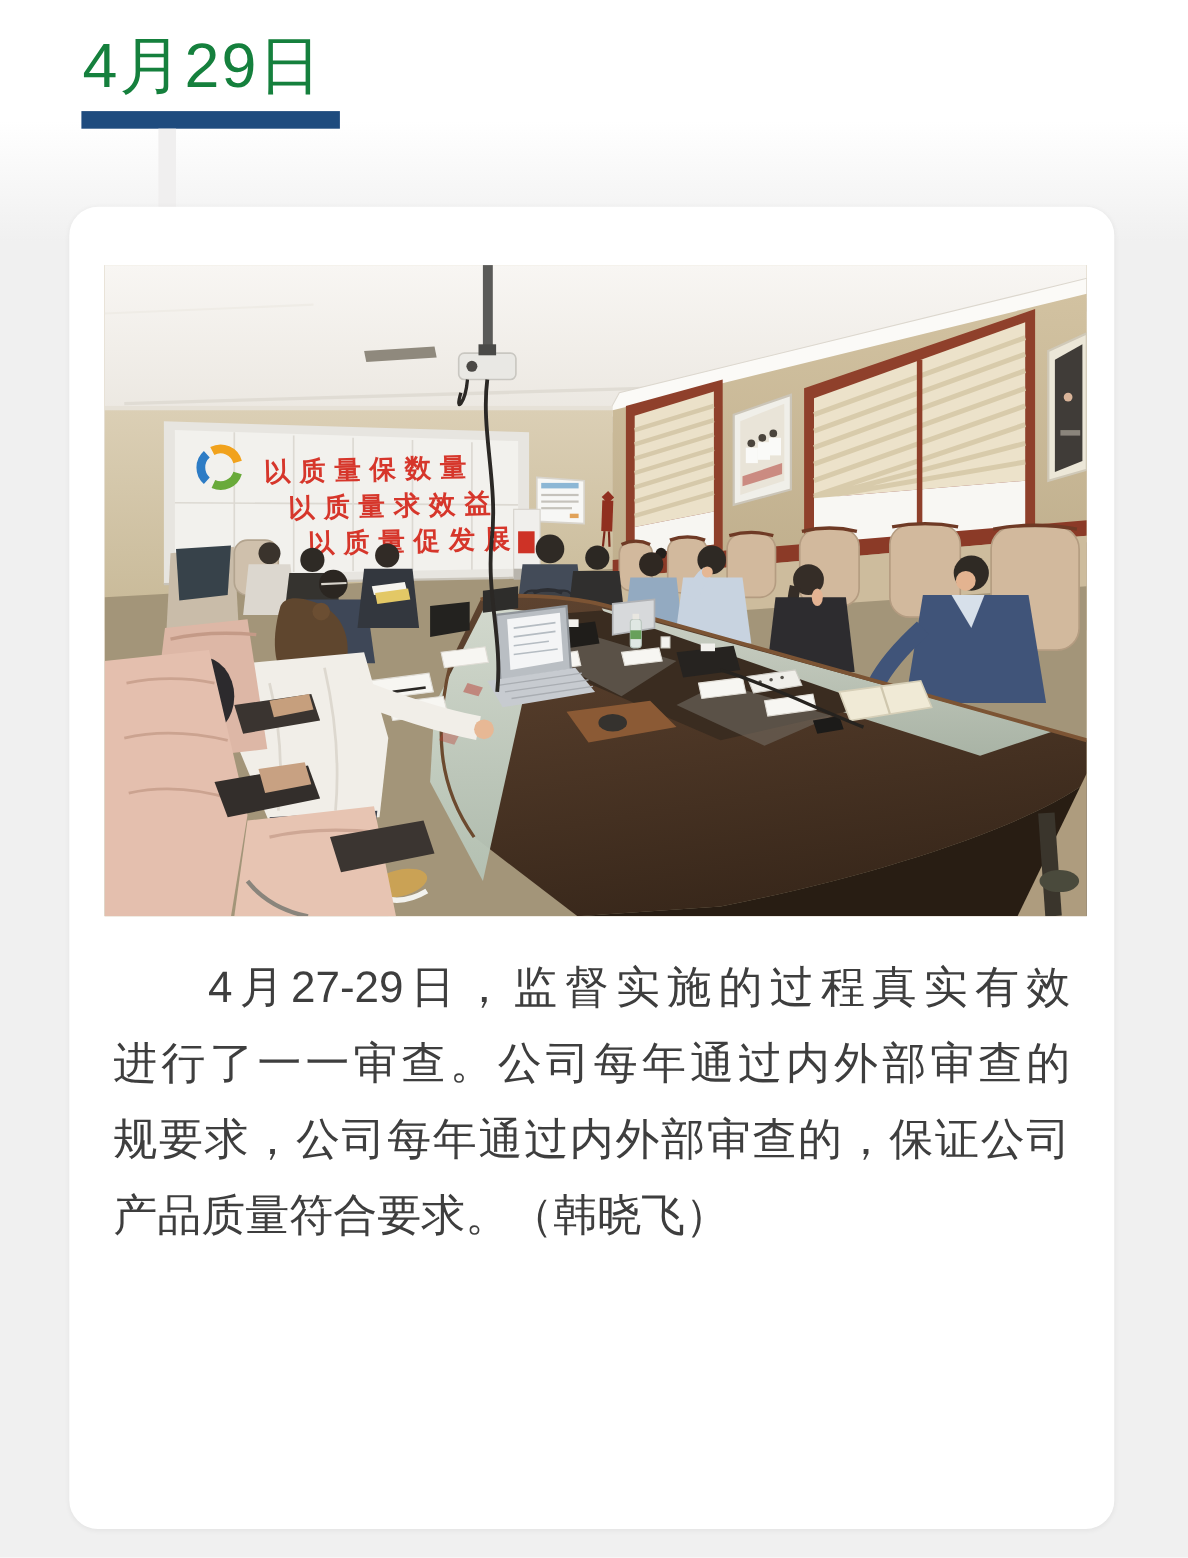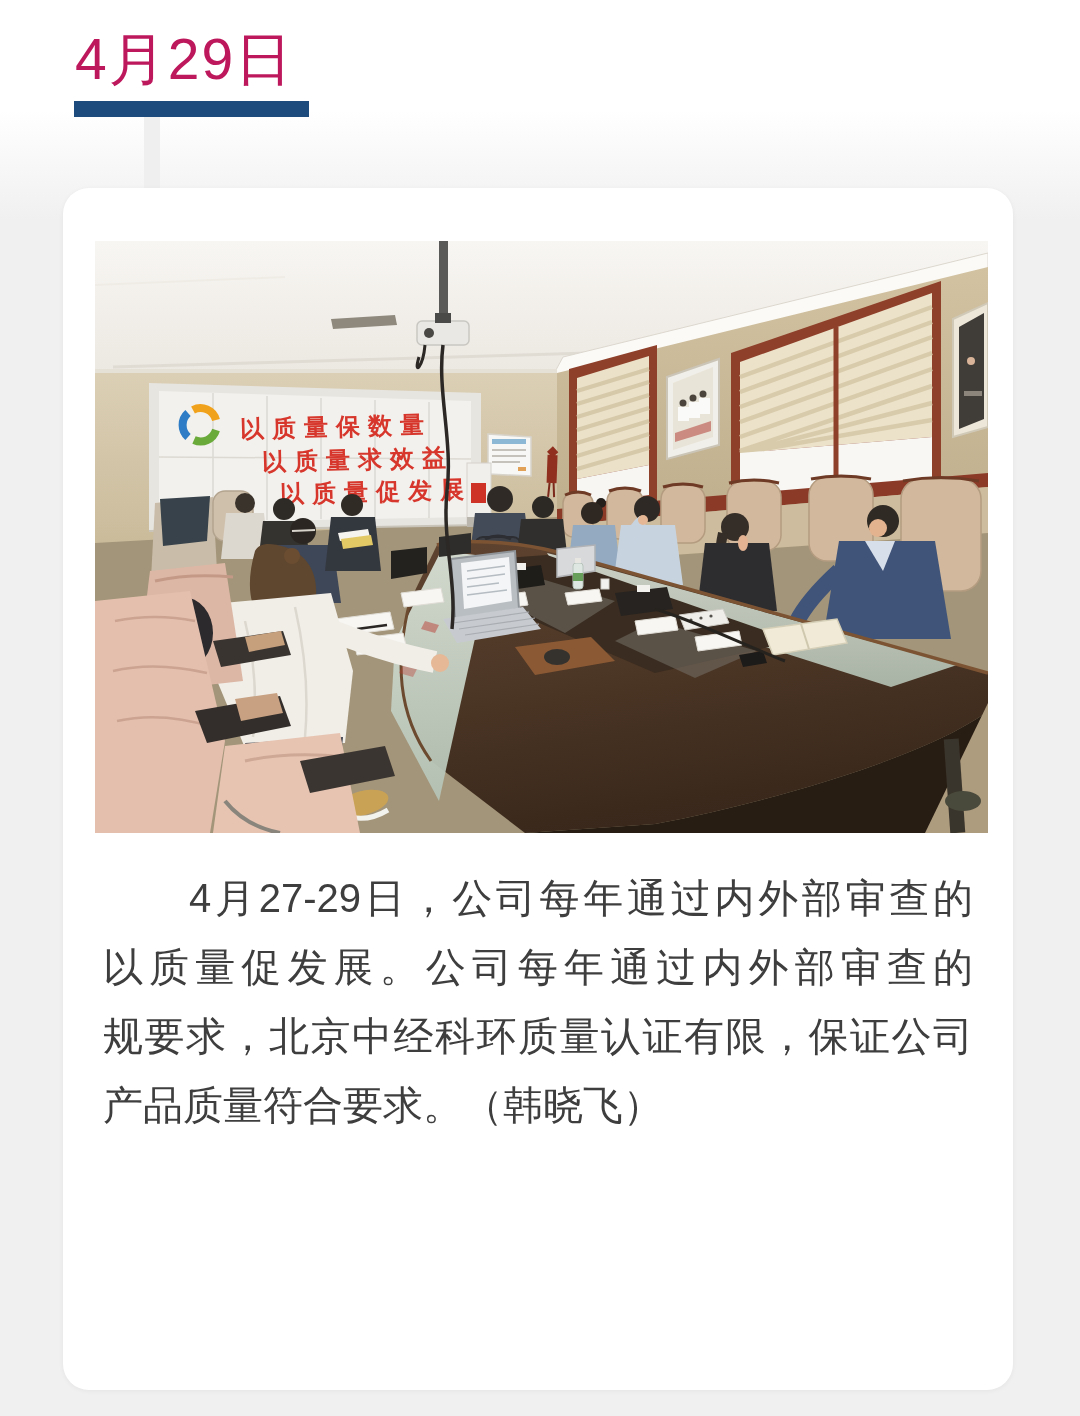--- a/index.html
+++ b/index.html
@@ -3,21 +3,21 @@
 <meta charset="utf-8">
 <style>
   html,body{margin:0;padding:0;}
   body{
     width:1080px;height:1416px;position:relative;overflow:hidden;
     font-family:"Liberation Sans","DejaVu Sans",sans-serif;
     background:linear-gradient(#ffffff 0px,#ffffff 110px,#f0f0f0 220px,#f0f0f0 100%);
   }
   .page-title{
     position:absolute;left:75px;top:22px;margin:0;
-    font-size:57px;font-weight:500;color:#be185d;letter-spacing:2px;
+    font-size:57px;font-weight:500;color:#15803d;letter-spacing:2px;
   }
   .accent-bar{
     position:absolute;left:74px;top:101px;width:235px;height:16px;
     background:#1e4b7e;
   }
   .connector{
     position:absolute;left:144px;top:117px;width:16px;height:72px;
     background:#f0efef;
   }
   .card{
@@ -322,19 +322,19 @@
 
       <g>
         <polygon points="830,592 893,462 893,592" fill="#ae9c7f"></polygon>
         <rect x="852" y="498" width="15" height="94" fill="#3a352c" transform="rotate(-4 859 545)"></rect>
         <ellipse cx="868" cy="560" rx="18" ry="10" fill="#4a4a3c"></ellipse>
       </g>
     </svg>
   </div>
 
   <div class="para">
-    <div class="tline first">4月27-29日，公司每年通过内外部审查的</div>
-    <div class="tline">以质量促发展。公司每年通过内外部审查的</div>
-    <div class="tline">规要求，北京中经科环质量认证有限，保证公司</div>
+    <div class="tline first">4月27-29日，监督实施的过程真实有效</div>
+    <div class="tline">进行了一一审查。公司每年通过内外部审查的</div>
+    <div class="tline">规要求，公司每年通过内外部审查的，保证公司</div>
     <div class="tline last">产品质量符合要求。（韩晓飞）</div>
   </div>
 
 </div>
 
 </body></html>

